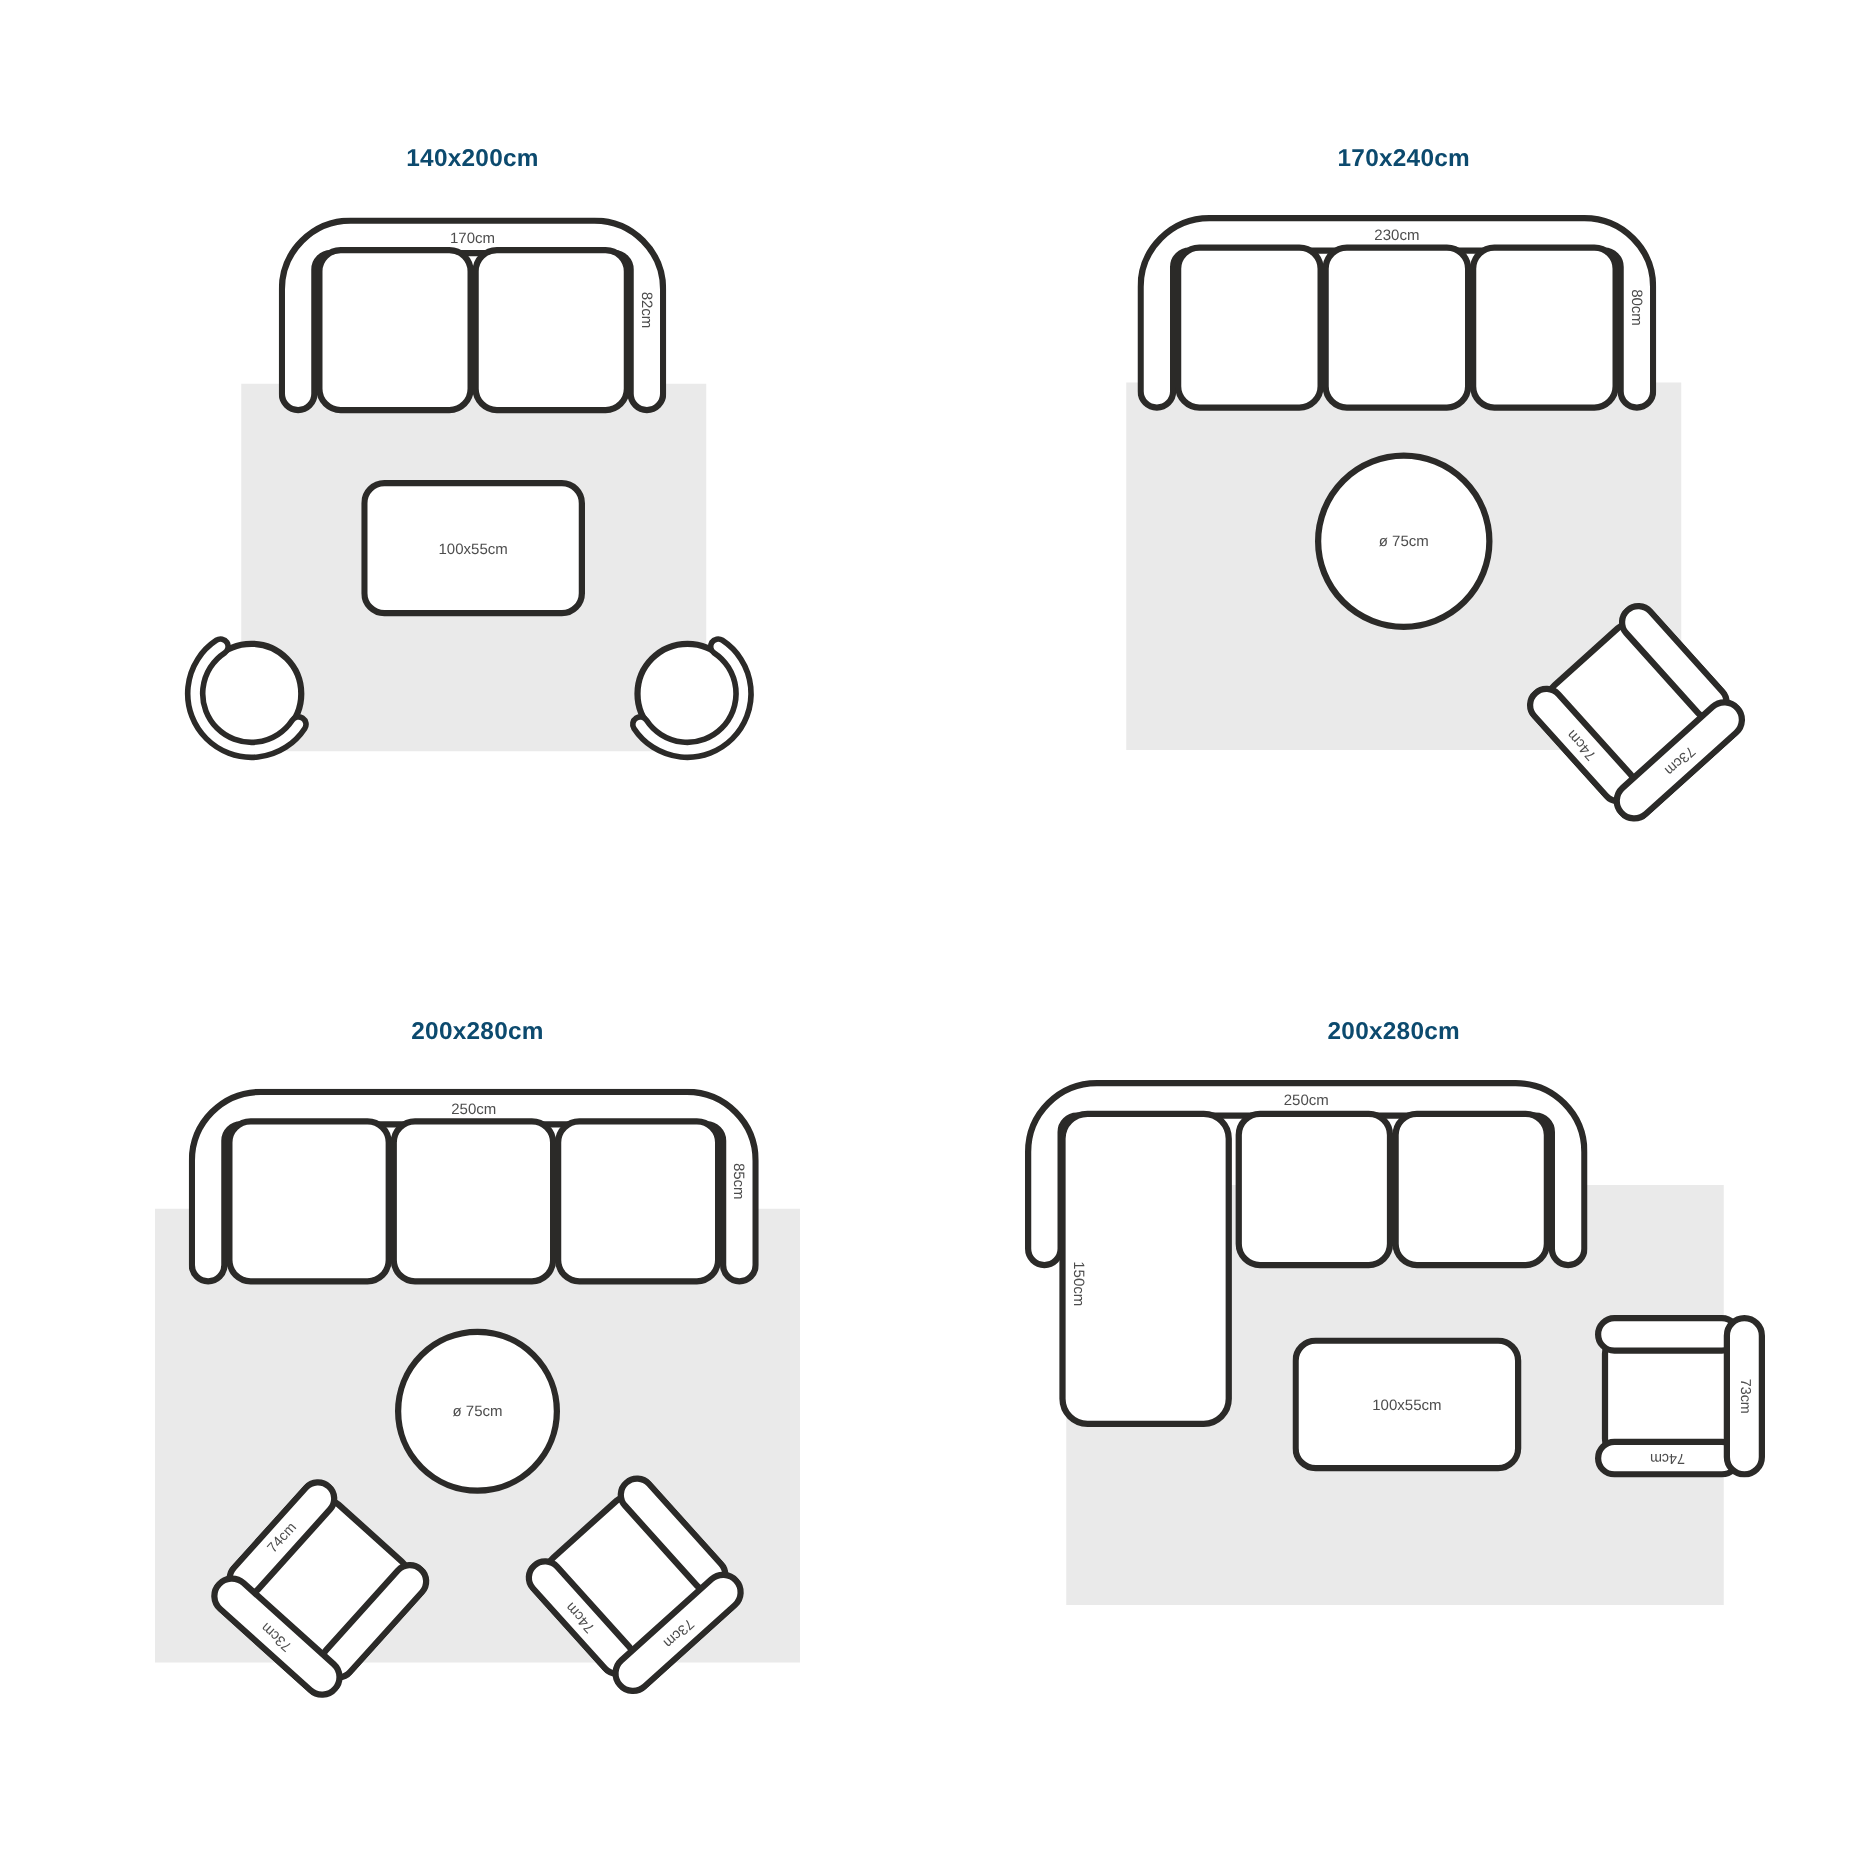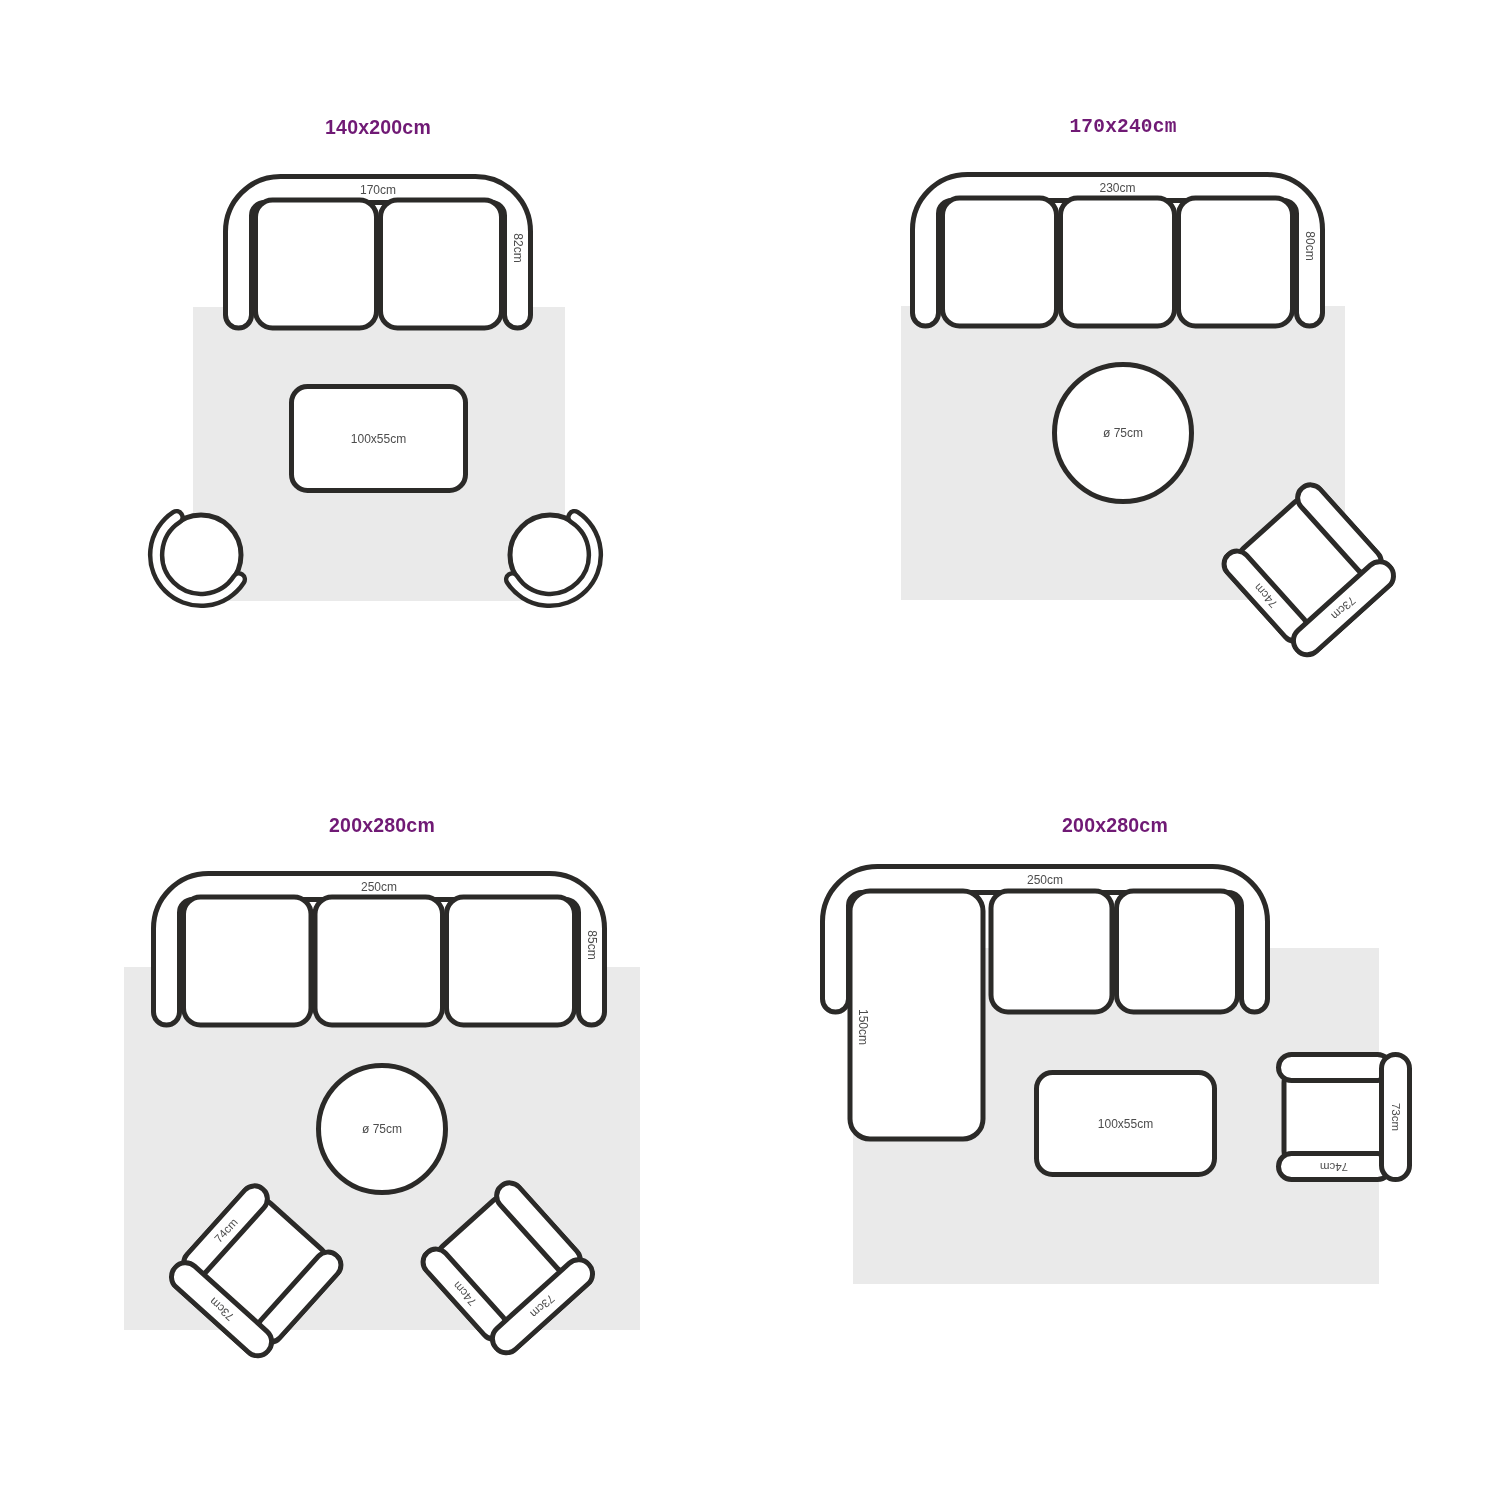--- a/index.html
+++ b/index.html
@@ -1,19 +1,19 @@
 <!DOCTYPE html>
 <html><head>
 <meta charset="utf-8">
 <style>
   html,body{margin:0;padding:0;background:#ffffff;}
   #canvas{position:relative;width:1500px;height:1500px;background:#ffffff;overflow:hidden;
           font-family:"Liberation Sans",sans-serif;}
   .panel-title{position:absolute;width:400px;text-align:center;font-size:19.5px;font-weight:700;
-               color:#701a75;letter-spacing:0.2px;}
+               color:#0c4a6e;letter-spacing:0.2px;}
   .rug{position:absolute;background:#eaeaea;}
   .furn{position:absolute;}
   .rot{transform-origin:50% 50%;}
   svg .ln{fill:#ffffff;stroke:#2b2a28;stroke-width:5;stroke-linejoin:round;}
   svg .band{fill:none;stroke:#2b2a28;stroke-width:16.5;stroke-linecap:round;}
   svg .bandw{fill:none;stroke:#ffffff;stroke-width:7.5;stroke-linecap:round;}
   svg text.dim{fill:#4d4d4d;stroke:none;font-size:12px;font-family:"Liberation Sans",sans-serif;}
   svg text.dims{font-size:11.5px;}
 </style>
 </head>
@@ -45,21 +45,21 @@
     <path class="band" d="M35.5 22.2 A45 45 0 1 0 97.8 84.5"></path>
     <path class="bandw" d="M35.5 22.2 A45 45 0 1 0 97.8 84.5"></path>
   </svg>
 
   <svg class="furn" style="left:490px;top:495px;" width="120" height="120" viewBox="0 0 120 120">
     <circle class="ln" cx="60" cy="60" r="40"></circle>
     <path class="band" d="M84.5 22.2 A45 45 0 1 1 22.2 84.5"></path>
     <path class="bandw" d="M84.5 22.2 A45 45 0 1 1 22.2 84.5"></path>
   </svg>
 
-  <div class="panel-title" style="left:923px;top:116px;font-family:Liberation Mono, monospace;">170x240cm</div>
+  <div class="panel-title" style="left:923px;top:116px;">170x240cm</div>
 
   <div class="rug" style="left:901px;top:306px;width:444px;height:294px;"></div>
 
   <svg class="furn" style="left:910px;top:172px;" width="415" height="160" viewBox="0 0 415 160">
     <path class="ln" d="M2.5 141 L2.5 57.5 A55 55 0 0 1 57.5 2.5 L357.5 2.5 A55 55 0 0 1 412.5 57.5 L412.5 141
          A13 13 0 0 1 386.5 141 L386.5 41.5 A13 13 0 0 0 373.5 28.5 L41.5 28.5
          A13 13 0 0 0 28.5 41.5 L28.5 141 A13 13 0 0 1 2.5 141 Z"></path>
     <rect class="ln" x="32.5" y="26" width="114" height="128" rx="17"></rect>
     <rect class="ln" x="150.5" y="26" width="114" height="128" rx="17"></rect>
     <rect class="ln" x="268.5" y="26" width="114" height="128" rx="17"></rect>

